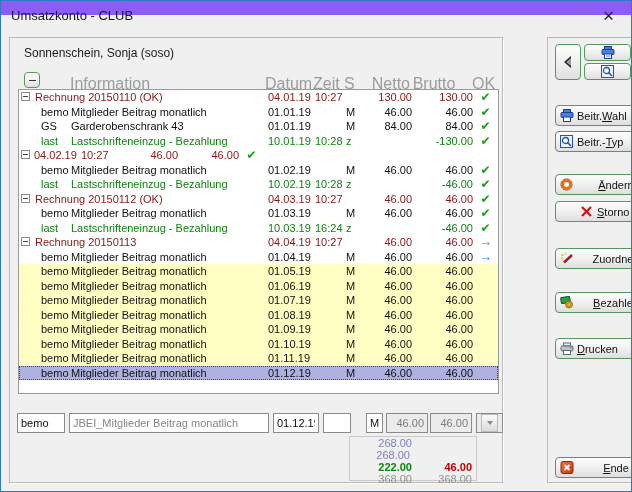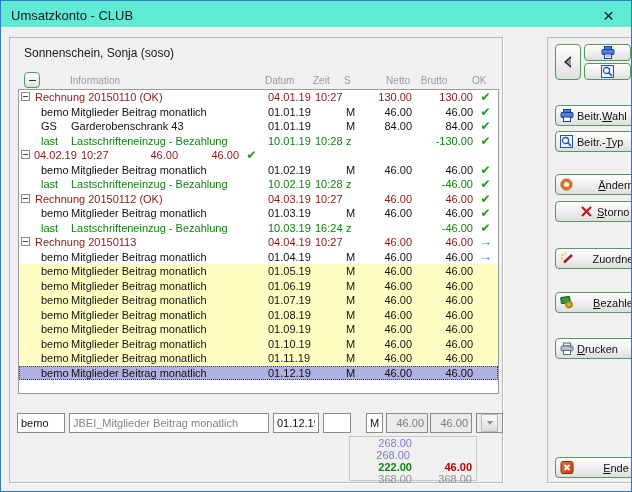--- a/index.html
+++ b/index.html
@@ -1,33 +1,33 @@
 <!DOCTYPE html>
 <html style="--invoice: #8c1616; --payment: #0f830f; --check: #1f9c1f; --arrow: #1c86d8; --pending-bg: #ffffc3; --selected-bg: #b1b1e1;"><head>
 <meta charset="utf-8">
 <style>
   html,body{margin:0;padding:0;background:#555;font-family:"Liberation Sans","DejaVu Sans",sans-serif;}
   .window{position:relative;width:632px;height:492px;background:#f0f0f0;border:1px solid #2e7bc4;box-sizing:border-box;overflow:hidden;}
-  .titlebar{position:absolute;left:0;top:0;width:100%;height:26px;background:#5eead4;}
+  .titlebar{position:absolute;left:0;top:0;width:100%;height:14px;background:#8b5cf6;}
   .title{position:absolute;left:10px;top:7px;font-size:13px;color:#1a1a1a;}
   .close{position:absolute;right:0;top:0;width:45px;height:29px;border:none;background:transparent;font-size:19px;color:#222;cursor:pointer;line-height:29px;padding:0;}
   .groupbox{position:absolute;border:1px solid #b9b9b9;box-shadow:1px 1px 0 #ffffff;box-sizing:border-box;}
   .gb-left{left:8px;top:36px;width:494px;height:446px;}
   .gb-right{left:510px;top:36px;width:116px;height:446px;margin-left:36px;}
   .member{position:absolute;left:14px;top:8px;font-size:12px;color:#1a1a1a;}
 
   
   .gbtn{position:absolute;box-sizing:border-box;border:1px solid #55975c;border-radius:4px;
         background:linear-gradient(180deg,#fdfdfd 0%,#efefef 55%,#dedede 100%);
         box-shadow:inset 0 1px 0 #fff;cursor:pointer;display:flex;align-items:center;justify-content:center;padding:0;font-family:inherit;}
 
   .collapse-btn{left:14px;top:34px;width:16px;height:16px;font-size:11px;color:#333;}
   .minus-line{width:7px;height:1px;background:#333;display:block;}
 
-  .th{position:absolute;top:37px;font-size:10px;color:#9c9c9c;}
+  .th{position:absolute;top:37px;font-size:16px;color:#9c9c9c;}
   .th-info{left:60px;} .th-datum{left:255px;} .th-zeit{left:303px;} .th-s{left:334px;}
   .th-netto{left:352px;width:48px;text-align:right;} .th-brutto{left:396px;width:56px;text-align:center;} .th-ok{left:462px;}
 
   .table{position:absolute;left:8px;top:51px;width:481px;height:305px;border:1px solid #9a9a9a;background:#fff;box-sizing:border-box;overflow:hidden;}
   .trow{display:flex;align-items:center;height:14.5px;font-size:11px;line-height:14.5px;color:#111;}
   .trow .c{display:block;white-space:nowrap;overflow:hidden;}
   .c.exp{width:13px;padding-left:2px;flex:0 0 auto;}
   .c.info{flex:1 1 auto;display:flex;}
   .c.datum{width:47px;flex:0 0 auto;}
   .c.zeit{width:31px;flex:0 0 auto;}

